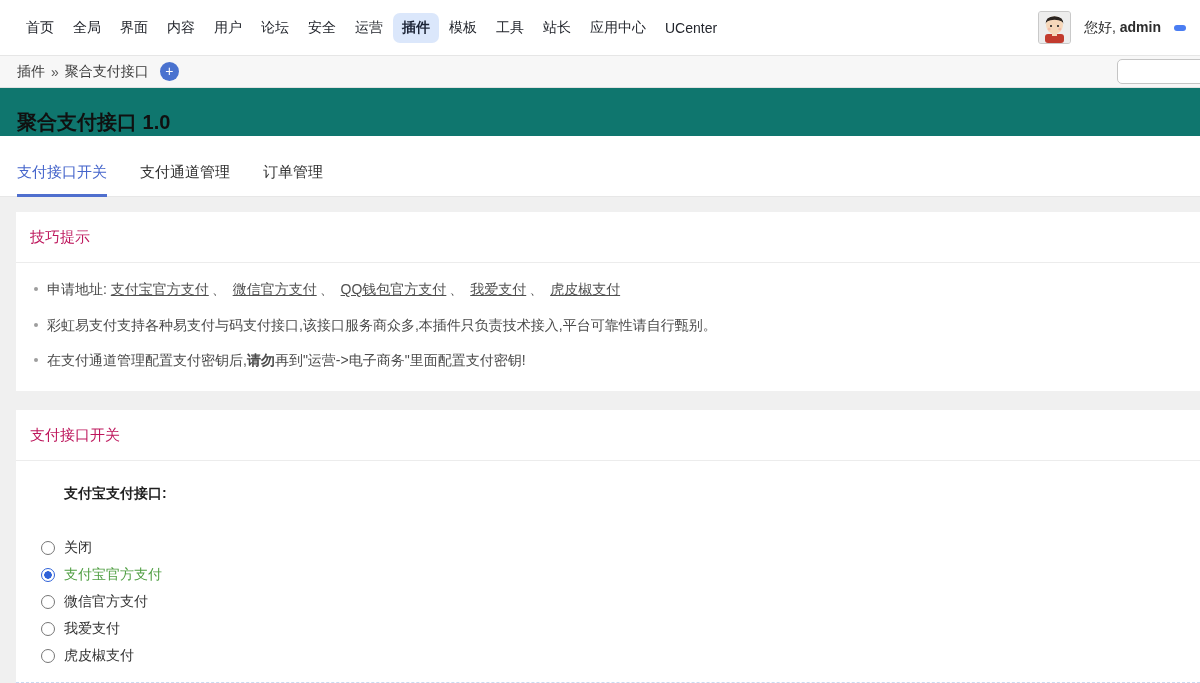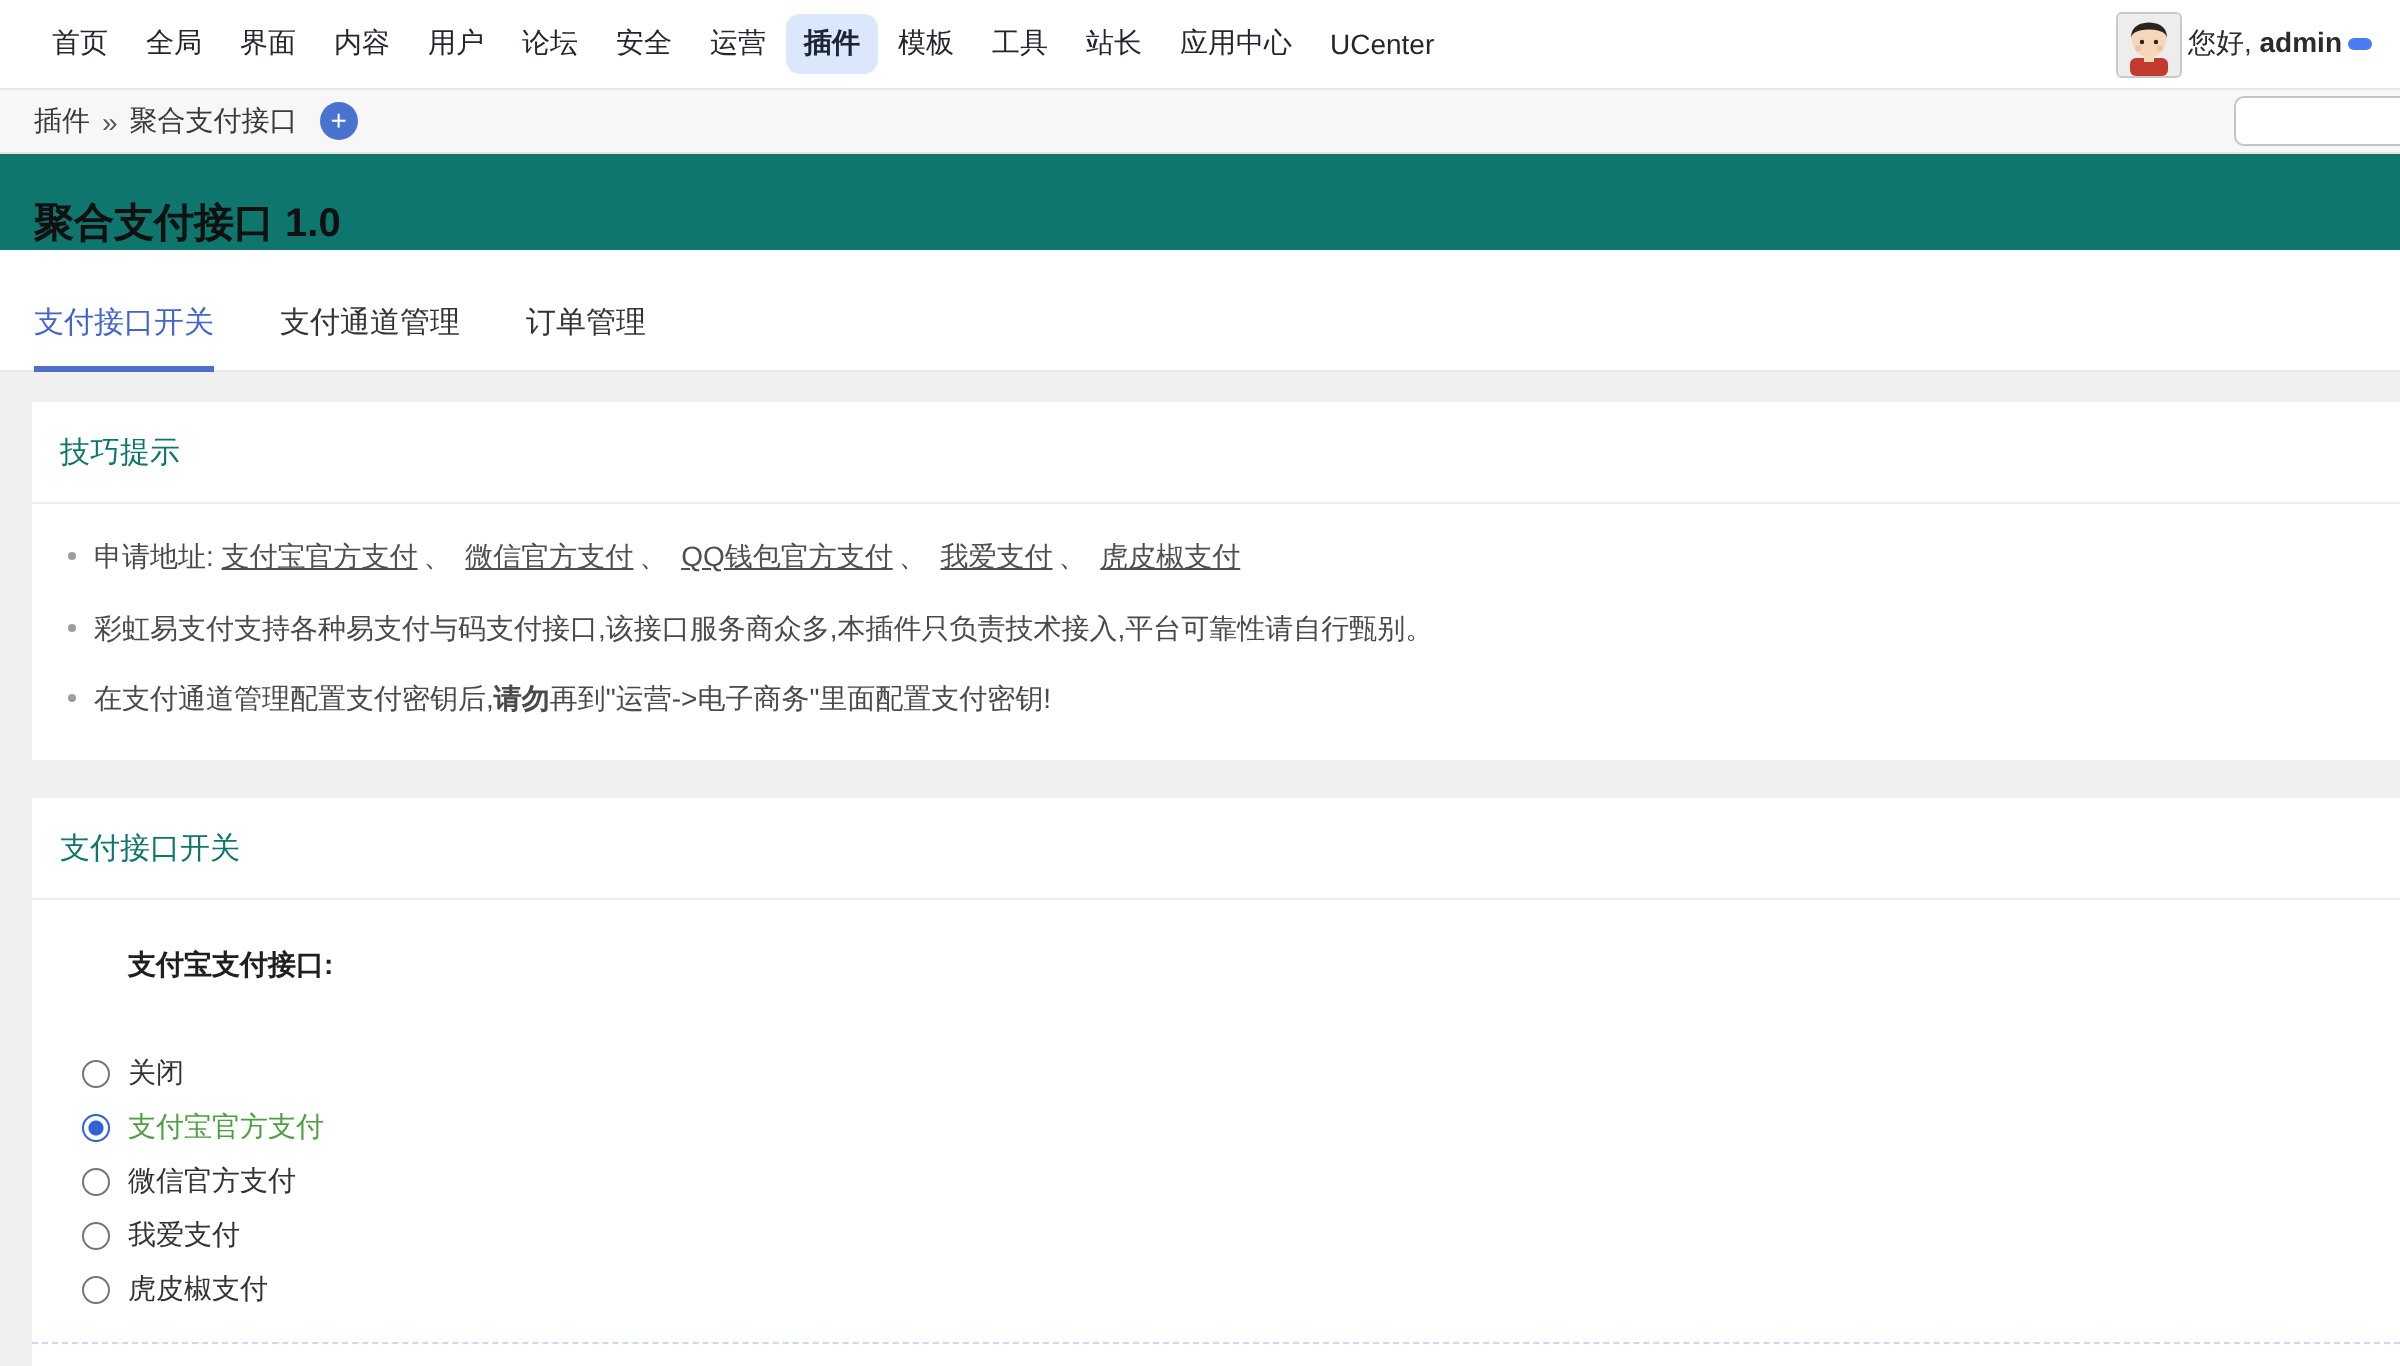--- a/index.html
+++ b/index.html
@@ -3,30 +3,30 @@
 <meta charset="utf-8">
 <style>
   * { box-sizing: border-box; margin: 0; padding: 0; }
   html, body { width: 1200px; height: 683px; overflow: hidden; }
   body {
     font-family: "Liberation Sans", "DejaVu Sans", sans-serif;
     font-size: 14px; color: #333; background: #f0f0f0;
   }
   
   .topnav {
-    display: flex; align-items: center; height: 45px;
+    display: flex; align-items: center; height: 56px;
     background: #fff; border-bottom: 1px solid #e6e6e6;
     padding: 0 14px 0 17px; white-space: nowrap;
   }
   .nav-item {
     padding: 6px 9px; margin-right: 1px; color: #23262d;
     border-radius: 7px; cursor: pointer; font-size: 14px;
   }
   .nav-item.active { background: #dbe7fb; color: #1c2436; font-weight: bold; }
-  .nav-right { margin-left: auto; display: flex; align-items: center; gap: 3px; }
+  .nav-right { margin-left: auto; display: flex; align-items: center; gap: 13px; }
   .avatar {
     width: 33px; height: 33px; border: 1px solid #c9c9c9; border-radius: 3px;
     background: #ececec; overflow: hidden; flex: none;
   }
   .greeting { color: #2c2c2c; }
   .greeting b { font-weight: bold; }
   .logout-btn {
     background: #4a7df2; color: #fff; font-size: 13px;
     padding: 3px 6px; border-radius: 4px; cursor: pointer;
   }
@@ -53,21 +53,21 @@
   .page-title { font-size: 20px; font-weight: bold; color: #101010; padding: 21px 0 0 17px; }
   .tabs { display: flex; gap: 33px; padding: 27px 0 0 17px; border-bottom: 1px solid #e7e7e7; background: #fff; }
   .tab {
     font-size: 15px; color: #333; padding-bottom: 12px; cursor: pointer;
     border-bottom: 3px solid transparent; margin-bottom: -1px;
   }
   .tab.active { color: #4565cb; border-bottom-color: #4f6fce; }
   
   .content { padding: 15px 0 0 16px; }
   .card { background: #fff; margin-bottom: 19px; }
-  .card-header { font-size: 15px; color: #0f766e; padding: 16px 14px 15px; border-bottom: 1px solid #ececec; }
+  .card-header { font-size: 15px; color: #be185d; padding: 16px 14px 15px; border-bottom: 1px solid #ececec; }
   .card-body { padding: 9px 14px 12px; }
   .tip-row { display: flex; padding: 7px 0; color: #4a4a4a; line-height: 1.55; text-align: right; }
   .bullet { width: 4px; height: 4px; border-radius: 50%; background: #9d9d9d; margin: 8px 9px 0 4px; flex: none; }
   .tip-link { color: #4f4f4f; text-decoration: underline; cursor: pointer; }
   .tip-sep { margin: 0 3px; color: #4a4a4a; }
   .tip-bold { font-weight: bold; }
   
   .switch-body { padding: 0 14px 30px 24px; }
   .field-label { font-weight: bold; color: #1f1f1f; padding: 24px 0 0; margin-left: 24px; }
   .radio-list { margin: 31px 0 12px 1px; }

